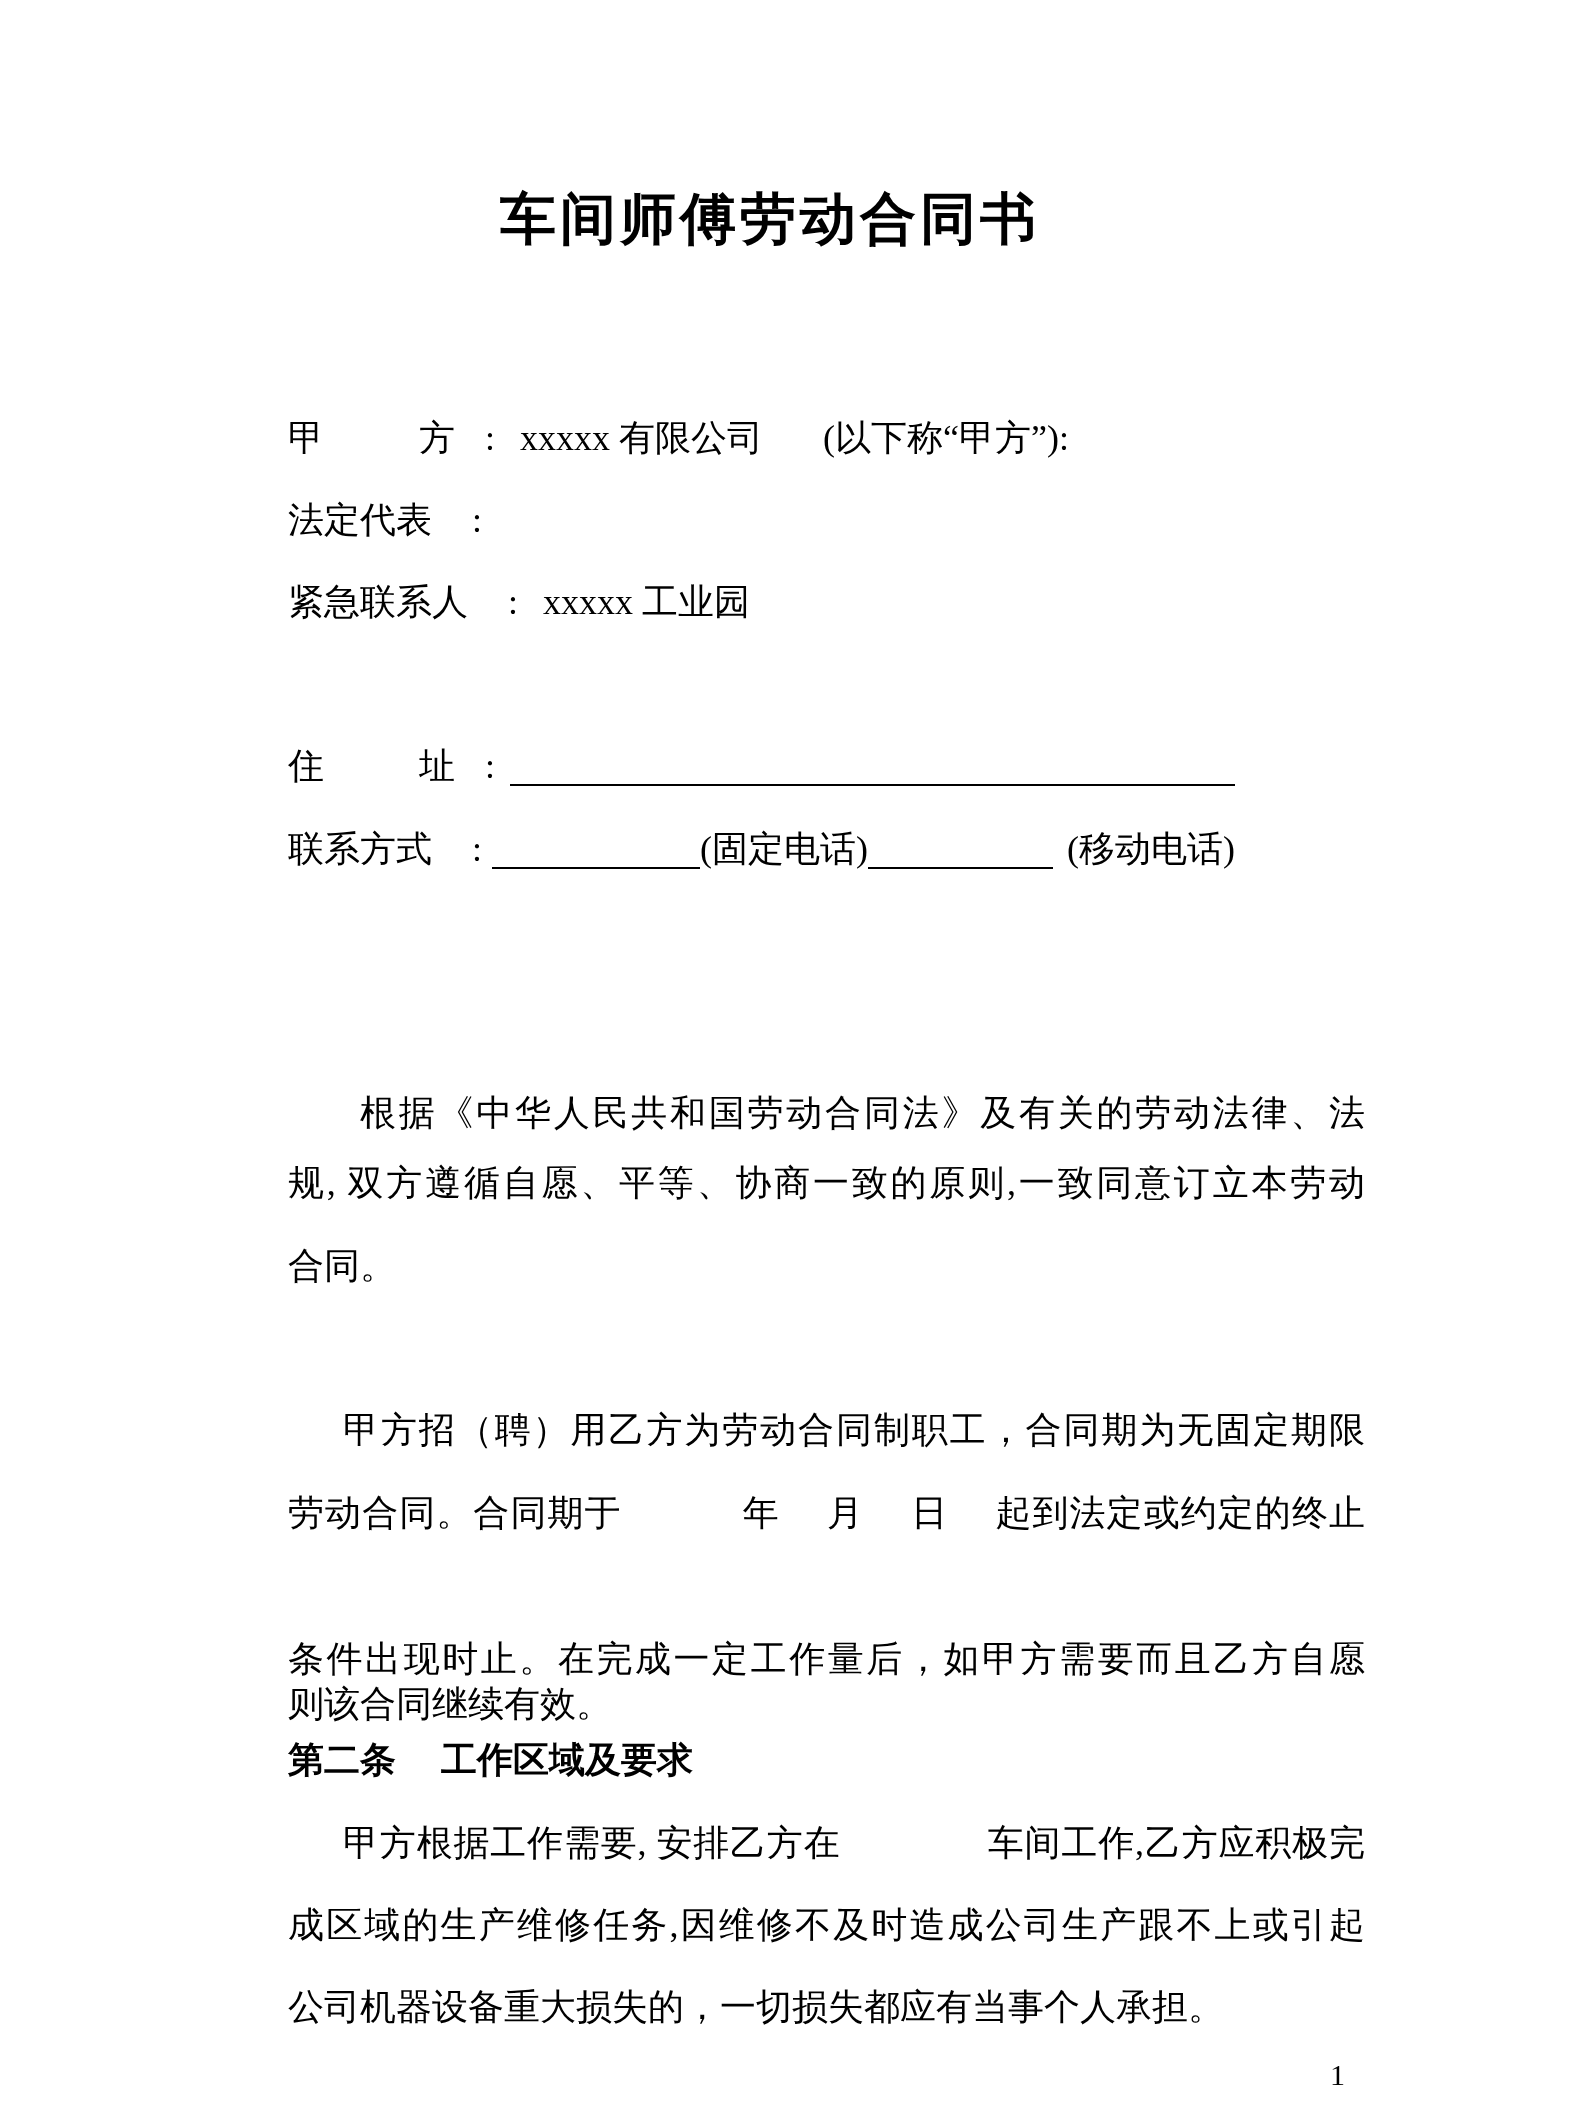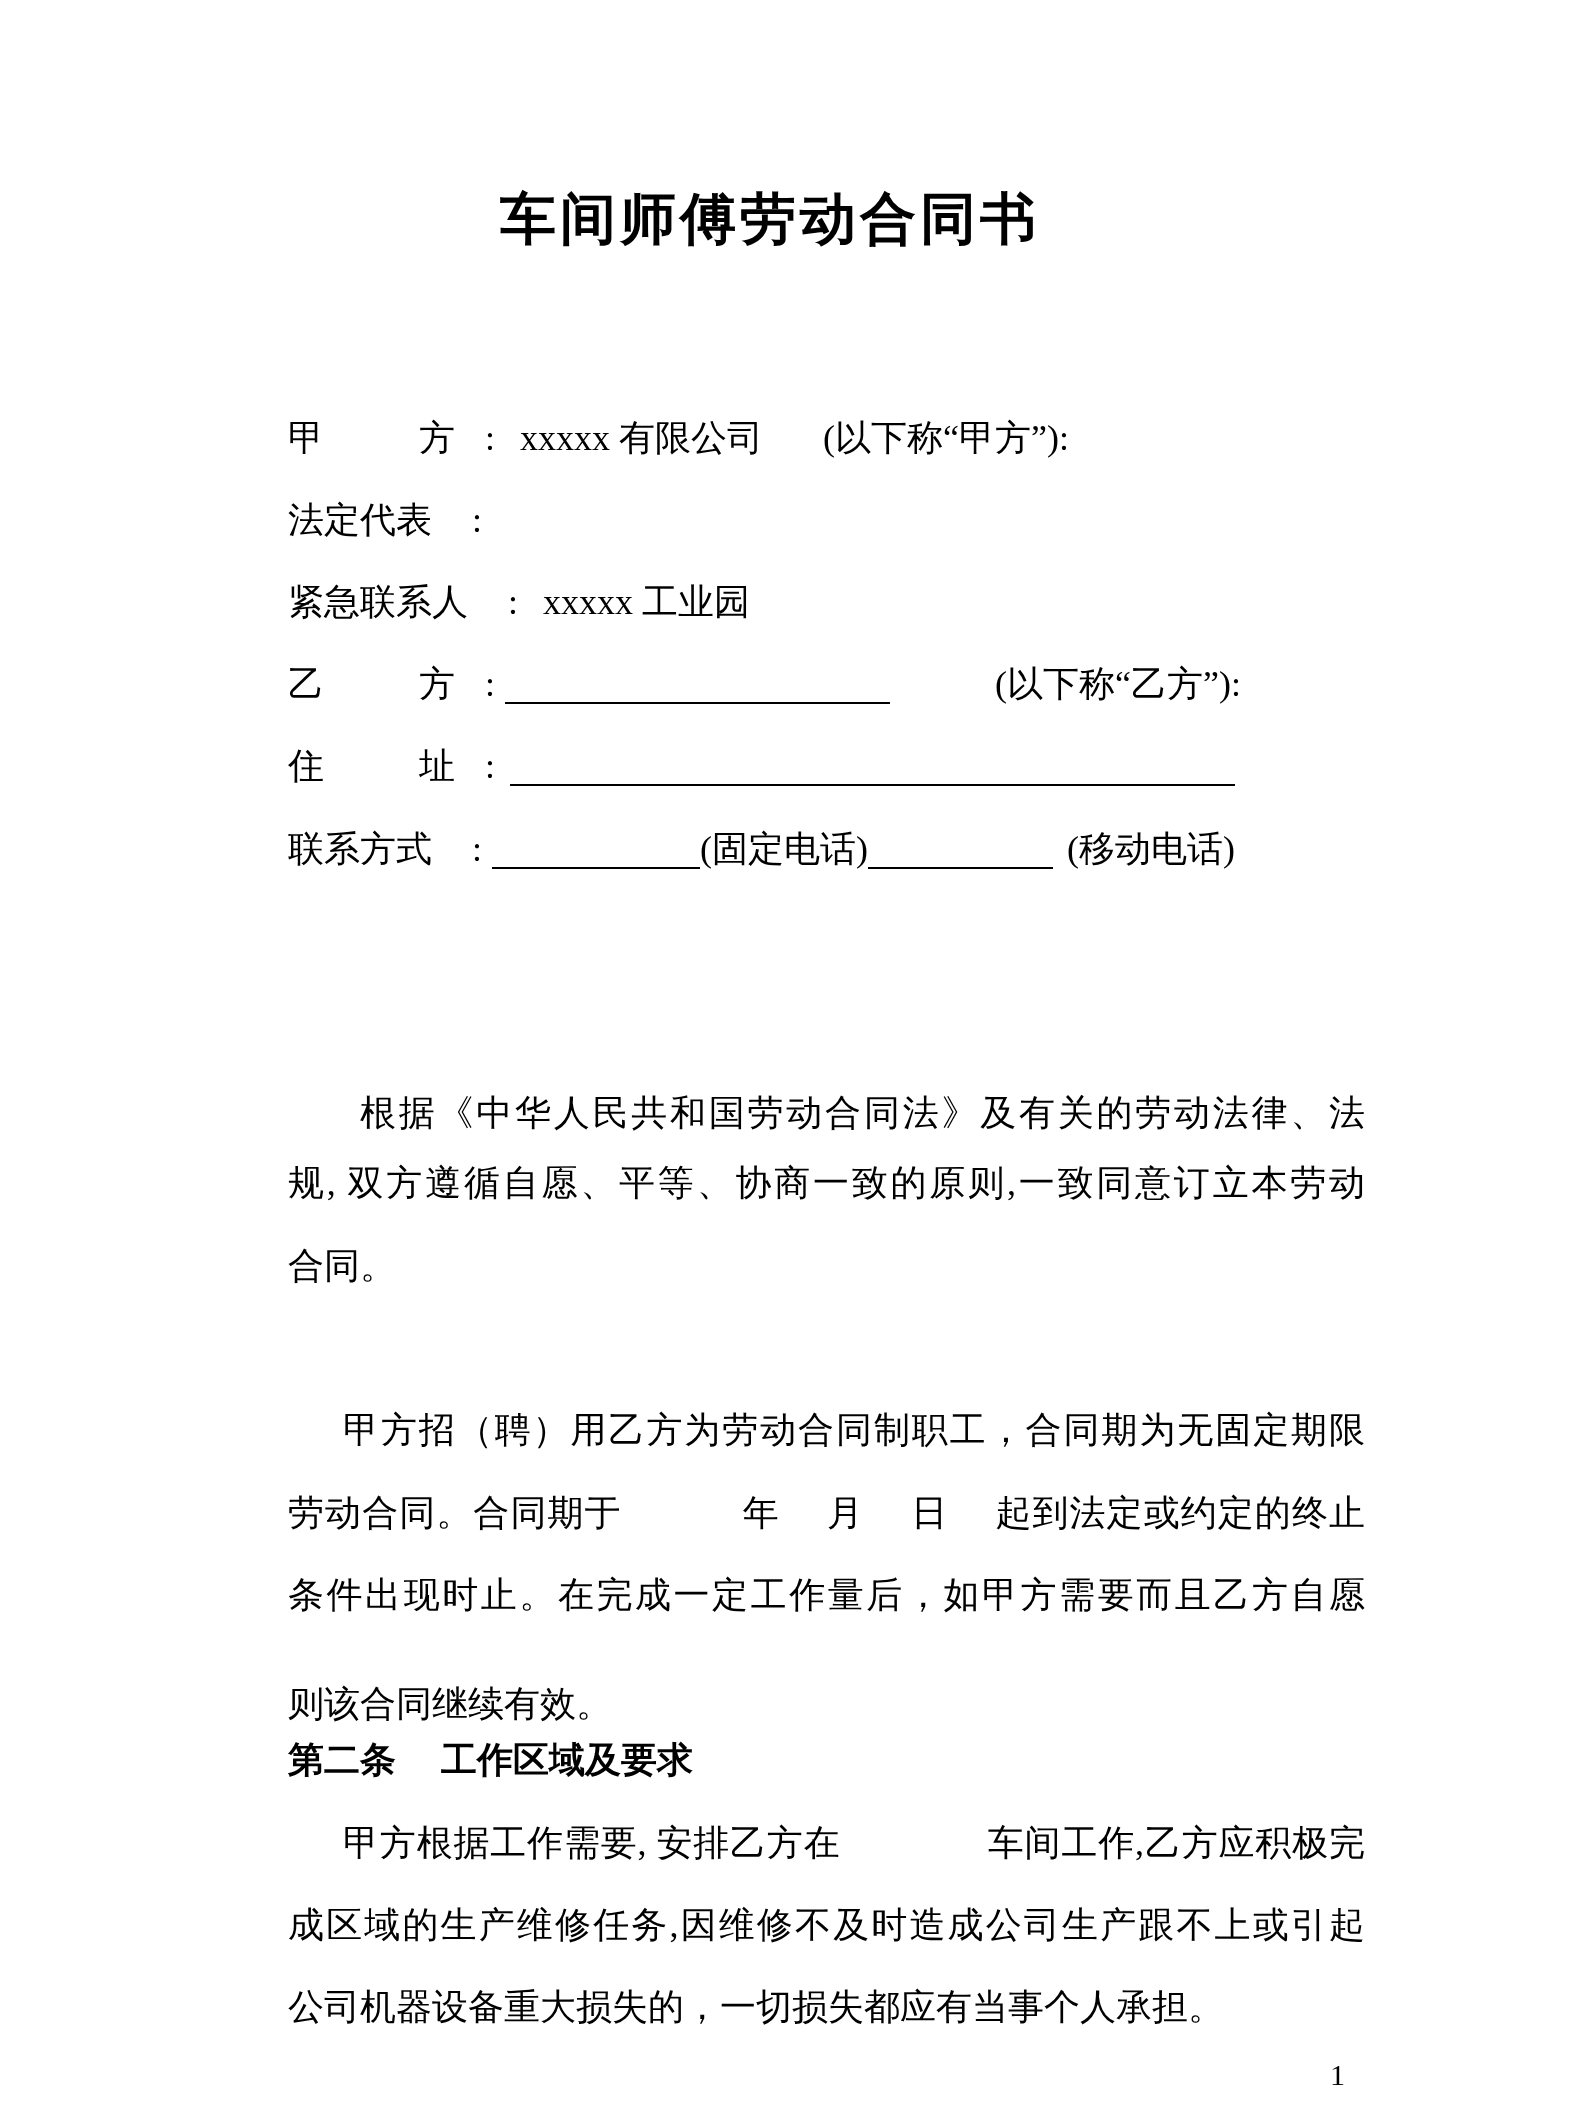--- a/index.html
+++ b/index.html
@@ -70,40 +70,37 @@
   </div>
 
   <div class="line" style="top:497px;">
     <span>法定代表</span><span class="sp" style="width:40px;"></span><span>:</span>
   </div>
 
   <div class="line" style="top:579px;">
     <span>紧急联系人</span><span class="sp" style="width:40px;"></span><span>:</span><span class="sp" style="width:25px;"></span><span>xxxxx 工业园</span>
   </div>
 
-  <div class="line" style="top:661px;">
-    <span>乙</span><span class="sp" style="width:95px;"></span><span>方</span><span class="sp" style="width:30px;"></span><span>:</span><span class="blank" style="width:385px;margin-left:10px;"></span><span class="sp" style="width:105px;"></span><span>(以下称“乙方”):</span>
-  </div>
 
   <div class="line" style="top:743px;">
     <span>住</span><span class="sp" style="width:95px;"></span><span>址</span><span class="sp" style="width:30px;"></span><span>:</span><span class="blank" style="width:725px;margin-left:15px;"></span>
   </div>
 
   <div class="line" style="top:826px;">
     <span>联系方式</span><span class="sp" style="width:40px;"></span><span>:</span><span class="blank" style="width:208px;margin-left:10px;"></span><span>(固定电话)</span><span class="blank" style="width:185px;"></span><span class="sp" style="width:14px;"></span><span>(移动电话)</span>
   </div>
 
 
   <div class="para jl ind72" style="top:1078px;margin-top:12px;">根据《中华人民共和国劳动合同法》及有关的劳动法律、法</div>
   <div class="para jl" style="top:1160px;">规, 双方遵循自愿、平等、协商一致的原则,一致同意订立本劳动</div>
   <div class="para" style="top:1243px;">合同。</div>
 
   <div class="para jl ind55" style="top:1407px;">甲方招（聘）用乙方为劳动合同制职工，合同期为无固定期限</div>
   <div class="para jl" style="top:1490px;">劳动合同。合同期于　　　 年　 月　 日　 起到法定或约定的终止</div>
-  <div class="para jl" style="top:1572px;">条件出现时止。在完成一定工作量后，如甲方需要而且乙方自愿</div>
+  <div class="para jl" style="top:1636px;">条件出现时止。在完成一定工作量后，如甲方需要而且乙方自愿</div>
   <div class="para" style="top:1655px;margin-top:26px;">则该合同继续有效。</div>
 
   <div class="para heading h2" style="top:1737px;">
     <span class="h-num">第二条</span><span class="h-title">工作区域及要求</span>
   </div>
   <div class="para jl ind55" style="top:1820px;">甲方根据工作需要, 安排乙方在　　　　车间工作,乙方应积极完</div>
   <div class="para jl" style="top:1902px;">成区域的生产维修任务,因维修不及时造成公司生产跟不上或引起</div>
   <div class="para" style="top:1984px;">公司机器设备重大损失的，一切损失都应有当事个人承担。</div>
 
   <div class="page-num">1</div>

